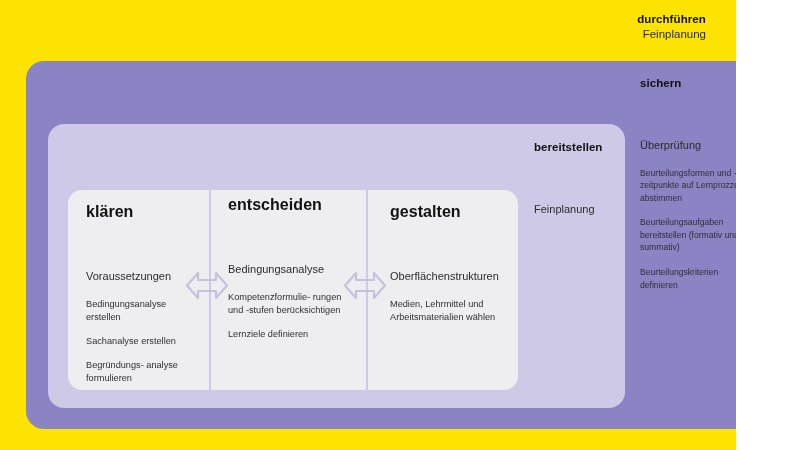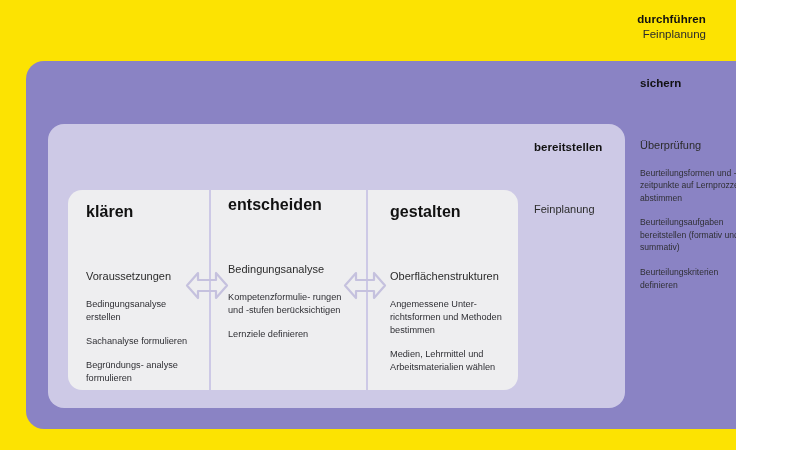--- a/index.html
+++ b/index.html
@@ -156,35 +156,34 @@
   <div class="panel-lavender"></div>
   <div class="panel-white"></div>
 
   <div class="divider d1"></div>
   <div class="divider d2"></div>
 
   <div class="block col-klaeren">
     <div class="title">klären</div>
     <div class="subtitle">Voraussetzungen</div>
     <div class="item">Bedingungsanalyse erstellen</div>
-    <div class="item">Sachanalyse formulieren</div>
+    <div class="item">Sachanalyse erstellen</div>
     <div class="item">Begründungs- analyse formulieren</div>
   </div>
 
   <div class="block col-entscheiden">
     <div class="title">entscheiden</div>
     <div class="subtitle">Bedingungsanalyse</div>
     <div class="item">Kompetenzformulie- rungen und -stufen berücksichtigen</div>
     <div class="item">Lernziele definieren</div>
   </div>
 
   <div class="block col-gestalten">
     <div class="title">gestalten</div>
     <div class="subtitle">Oberflächenstrukturen</div>
-    <div class="item">Angemessene Unter- richtsformen und Methoden bestimmen</div>
     <div class="item">Medien, Lehrmittel und Arbeitsmaterialien wählen</div>
   </div>
 
   <div class="block col-konkret">
     <div class="title">bereitstellen</div>
     <div class="subtitle">Feinplanung</div>
   </div>
 
   <div class="block col-sichern">
     <div class="title">sichern</div>

